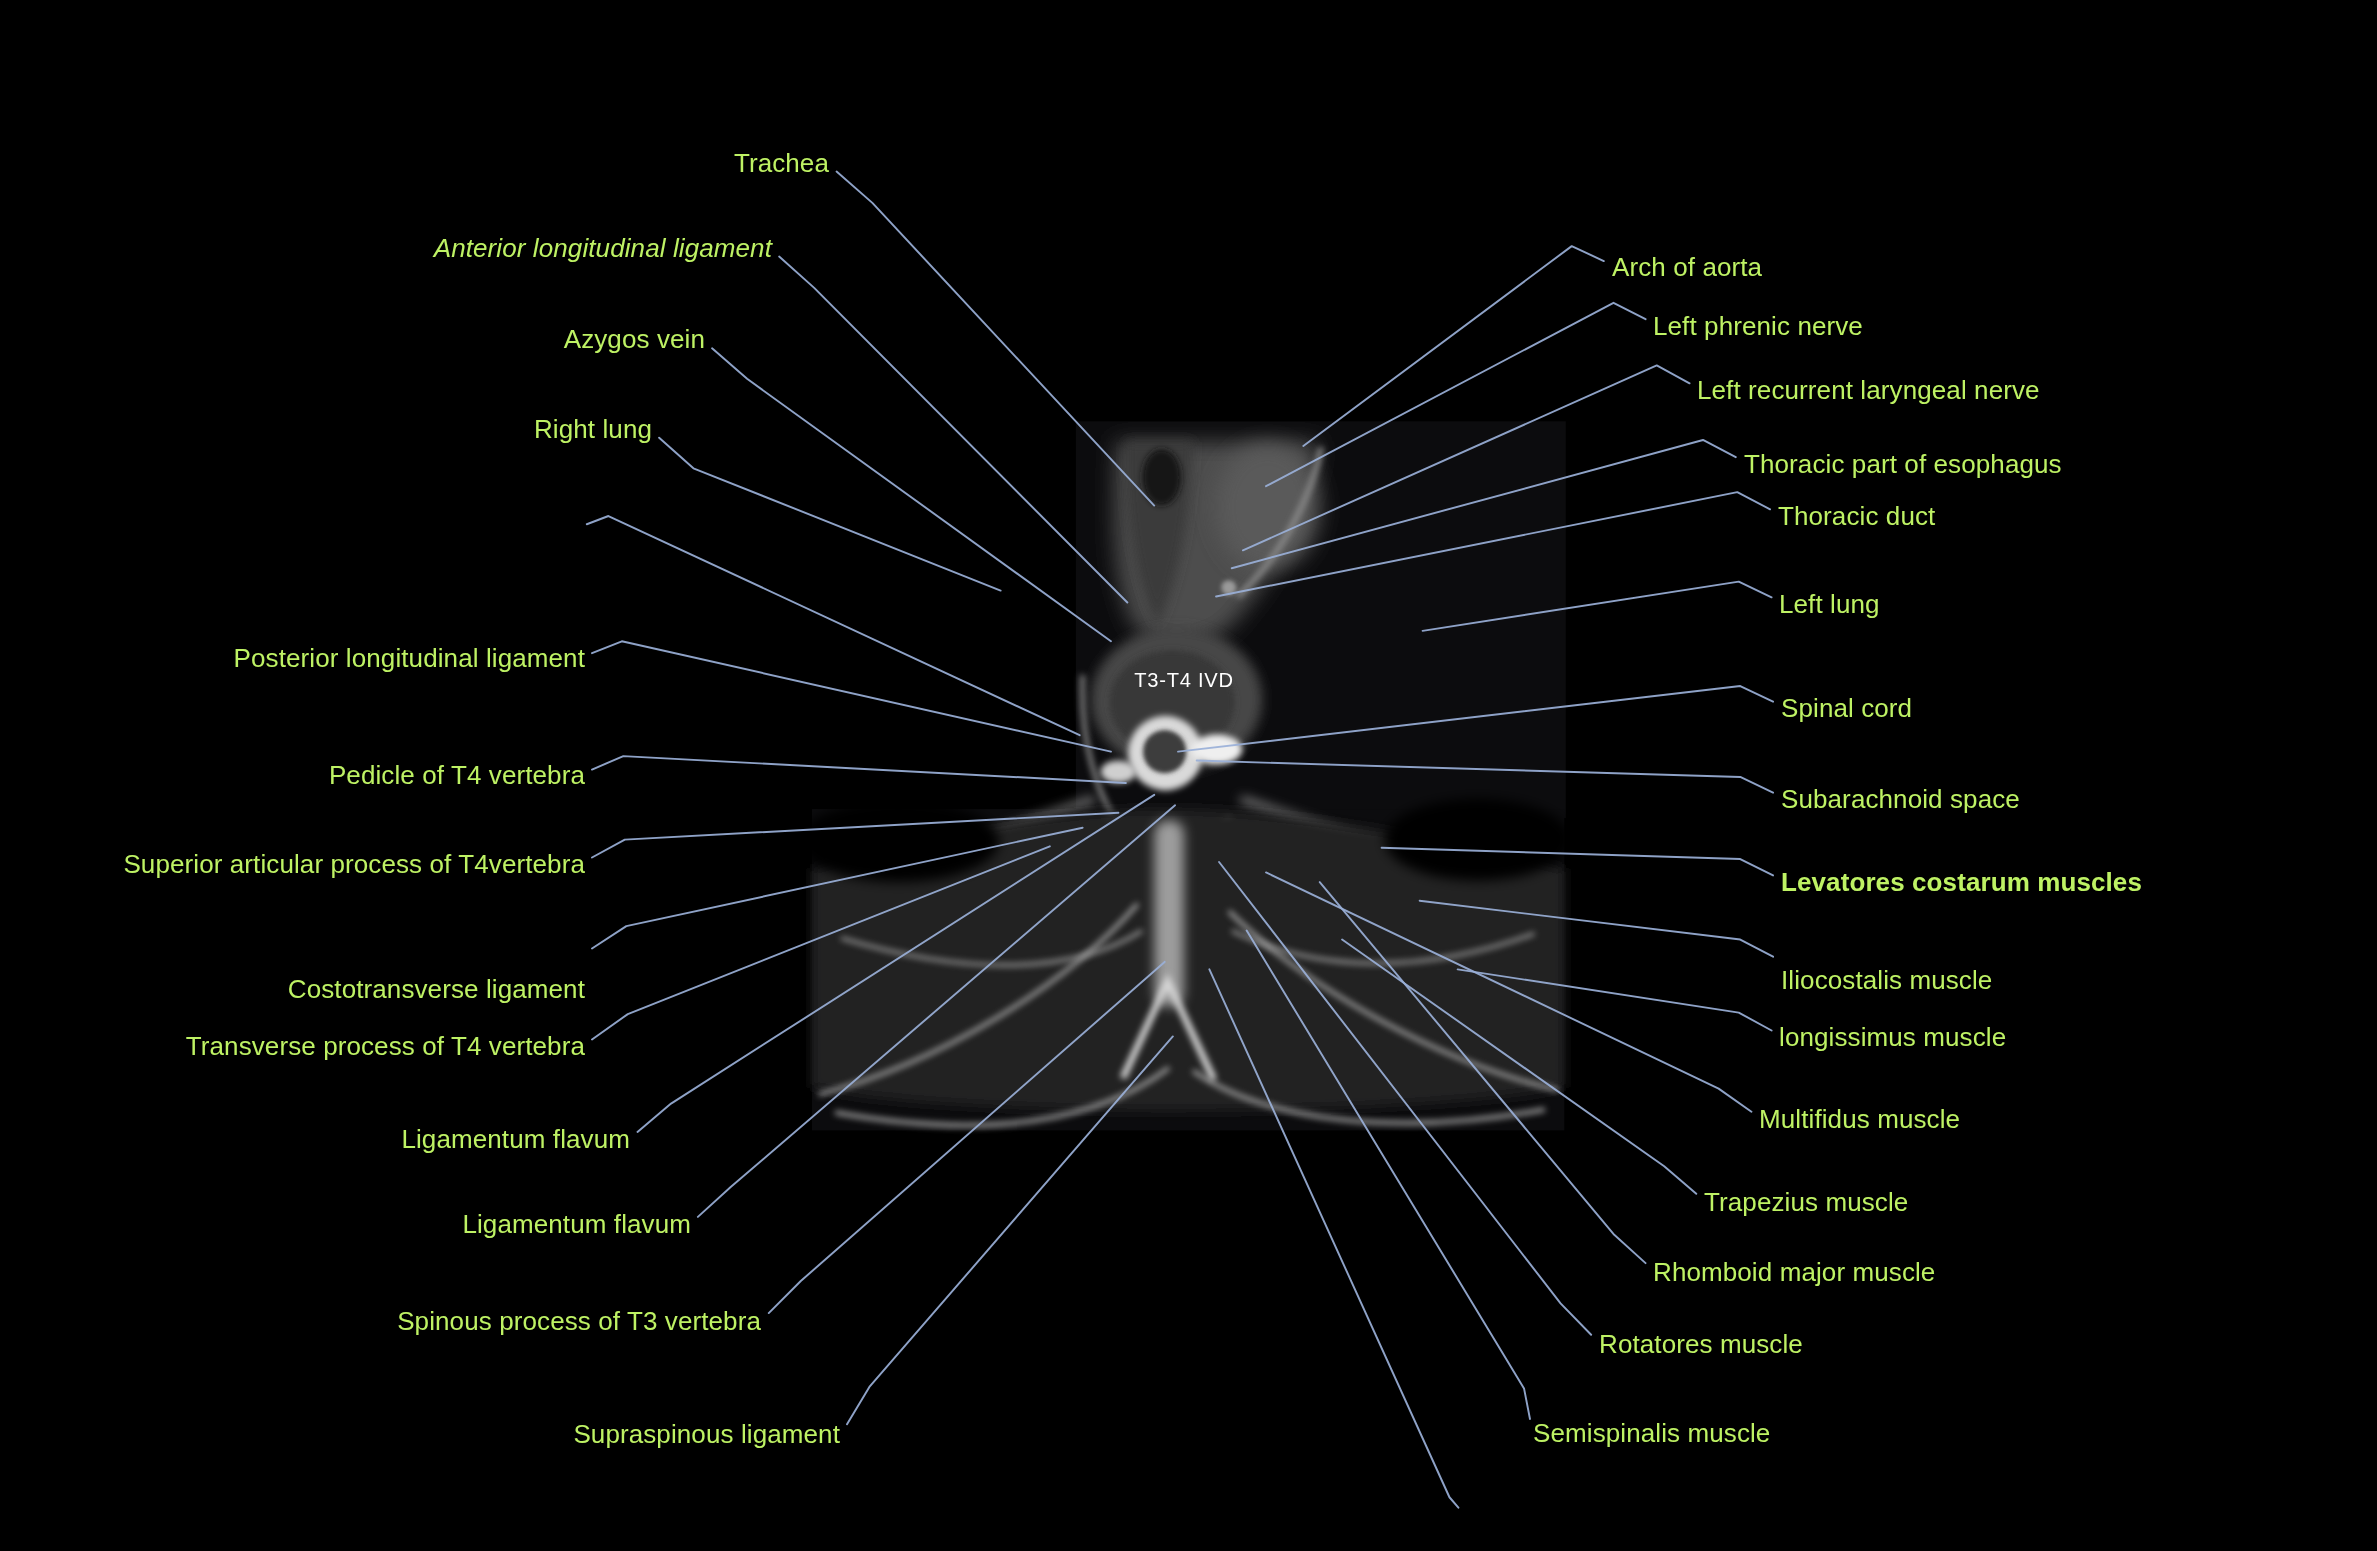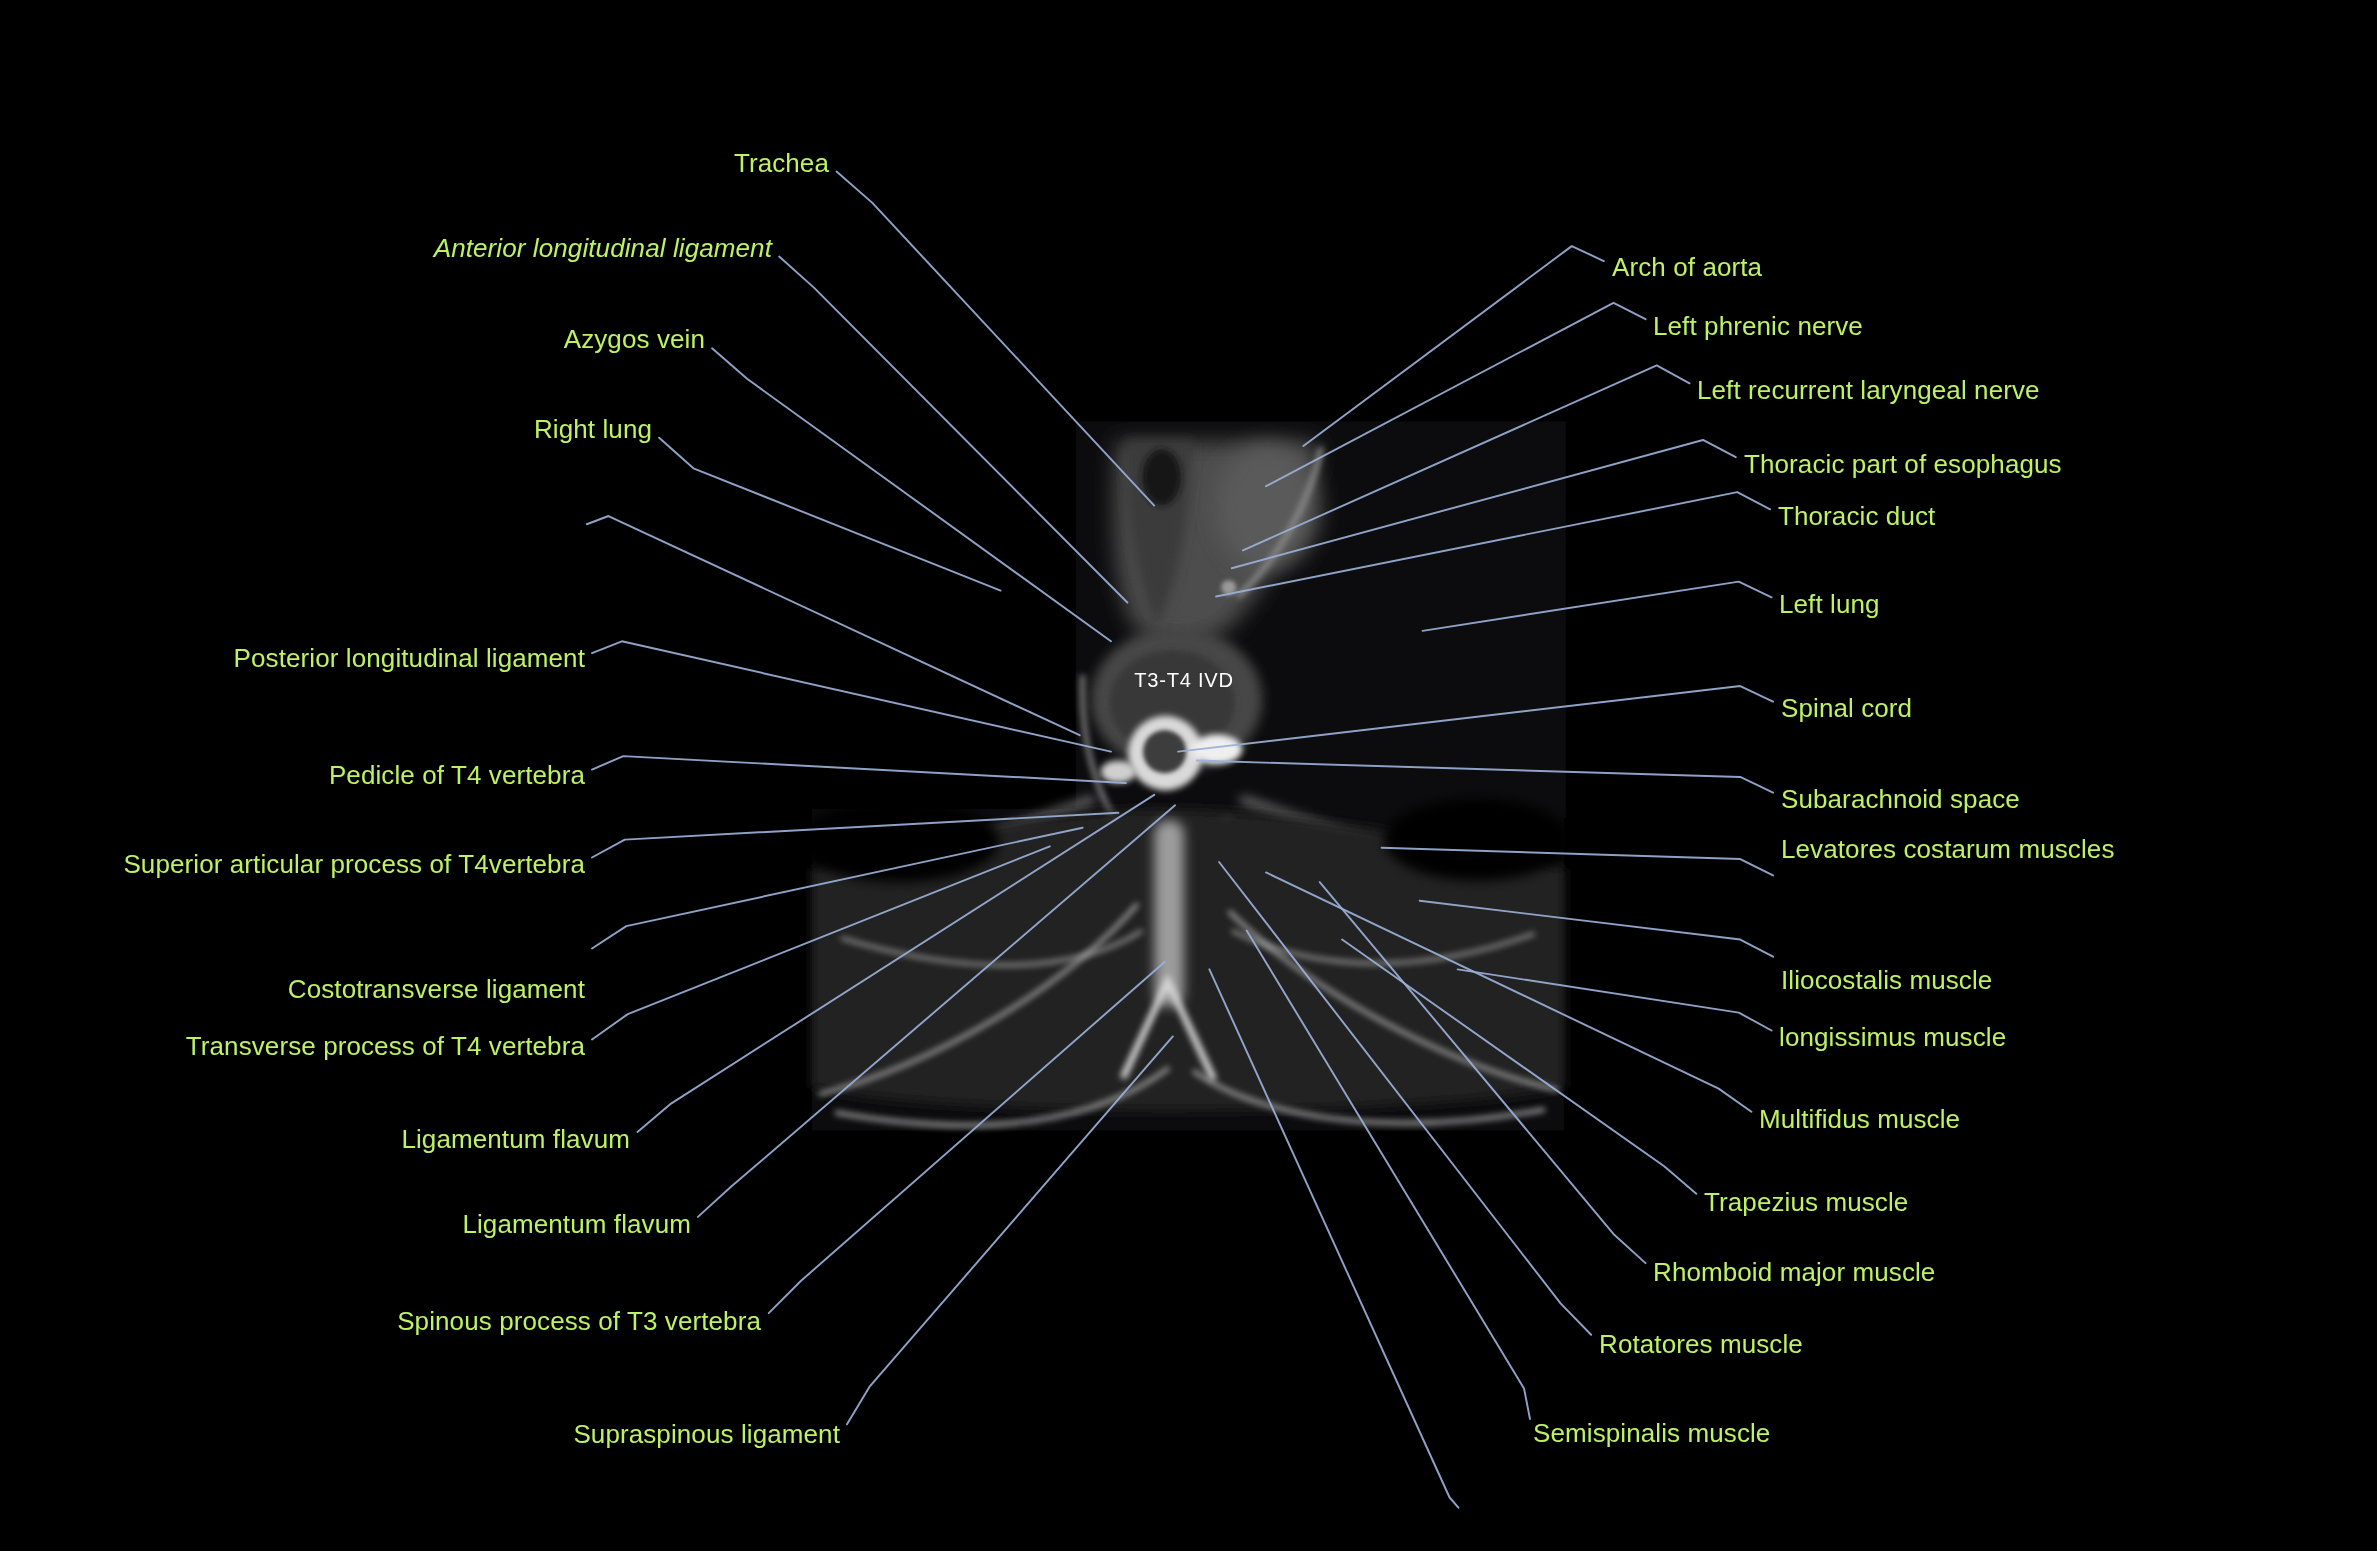--- a/index.html
+++ b/index.html
@@ -144,21 +144,21 @@
     <div class="label align-right" style="left: 761px; top: 1321px;">Spinous process of T3 vertebra</div>
     <div class="label align-right" style="left: 840px; top: 1434px;">Supraspinous ligament</div>
     <div class="label align-left" style="left: 1612px; top: 267px;">Arch of aorta</div>
     <div class="label align-left" style="left: 1653px; top: 326px;">Left phrenic nerve</div>
     <div class="label align-left" style="left: 1697px; top: 390px;">Left recurrent laryngeal nerve</div>
     <div class="label align-left" style="left: 1744px; top: 464px;">Thoracic part of esophagus</div>
     <div class="label align-left" style="left: 1778px; top: 516px;">Thoracic duct</div>
     <div class="label align-left" style="left: 1779px; top: 604px;">Left lung</div>
     <div class="label align-left" style="left: 1781px; top: 708px;">Spinal cord</div>
     <div class="label align-left" style="left: 1781px; top: 799px;">Subarachnoid space</div>
-    <div class="label align-left" style="left: 1781px; top: 849px;">Levatores costarum muscles</div>
+    <div class="label align-left" style="left: 1781px; top: 882px; font-weight: bold;">Levatores costarum muscles</div>
     <div class="label align-left" style="left: 1781px; top: 964px; margin-top: 16px;">Iliocostalis muscle</div>
     <div class="label align-left" style="left: 1779px; top: 1037px;">longissimus muscle</div>
     <div class="label align-left" style="left: 1759px; top: 1119px;">Multifidus muscle</div>
     <div class="label align-left" style="left: 1704px; top: 1202px;">Trapezius muscle</div>
     <div class="label align-left" style="left: 1653px; top: 1272px;">Rhomboid major muscle</div>
     <div class="label align-left" style="left: 1599px; top: 1344px;">Rotatores muscle</div>
     <div class="label align-left" style="left: 1533px; top: 1433px;">Semispinalis muscle</div>
     <div class="label align-left" style="left: 1447px; top: 1594px;">Spinalis muscle</div>
   </div>
 

